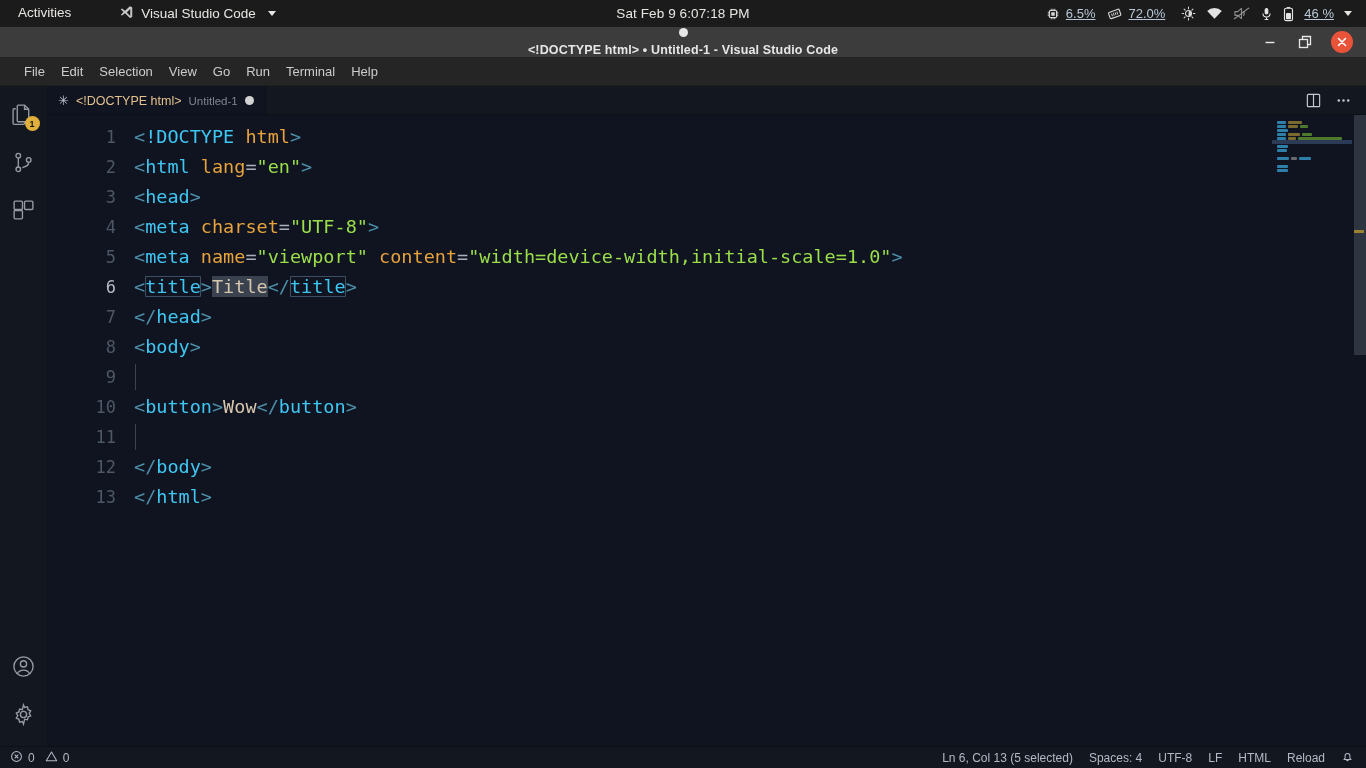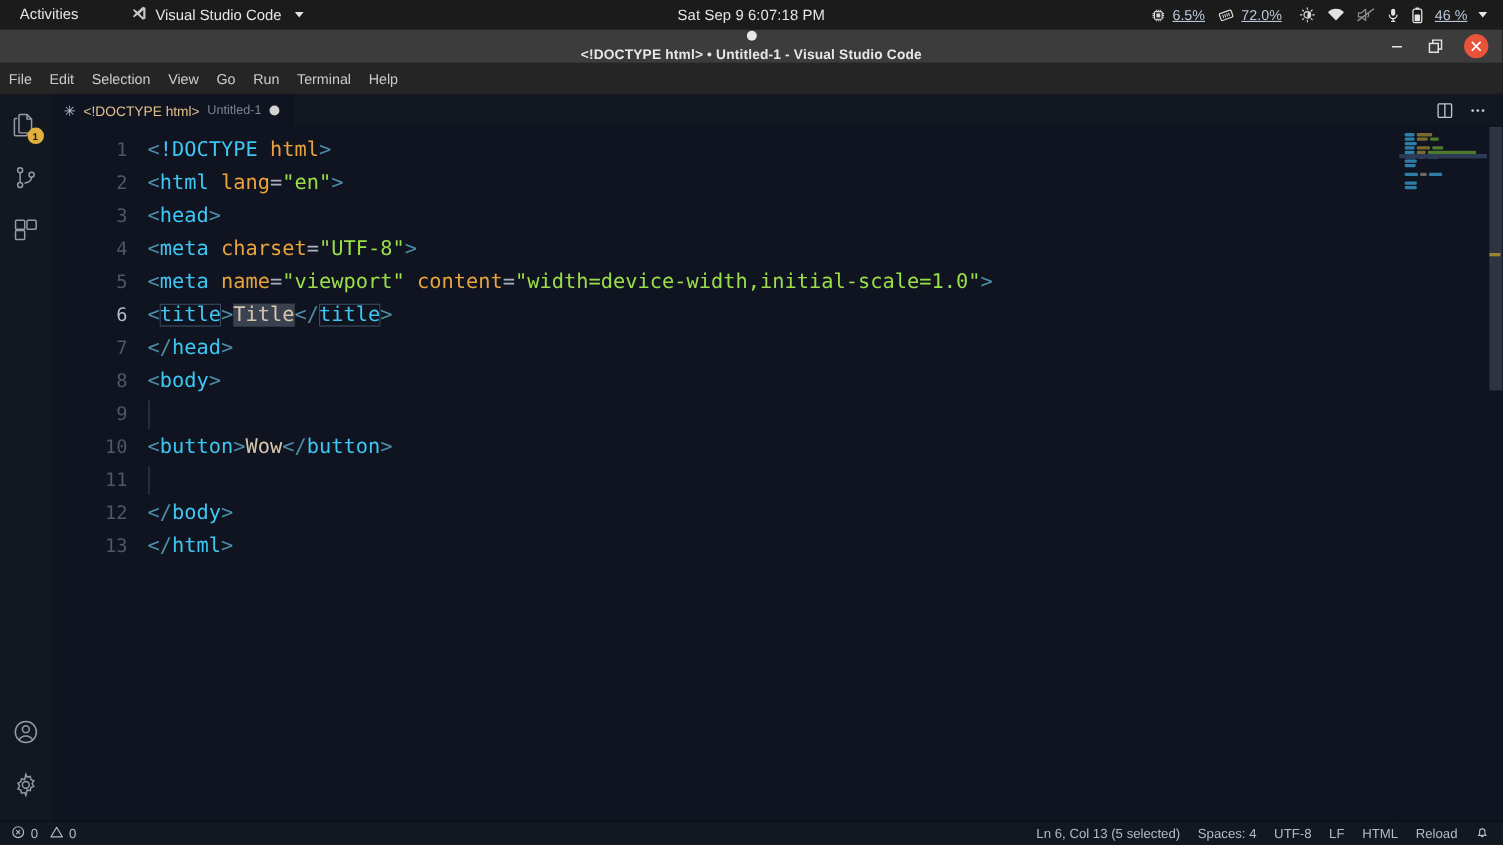--- a/index.html
+++ b/index.html
@@ -44,21 +44,21 @@
     font-size:12.5px; color:#e7e7e7; font-weight:bold; letter-spacing:.15px;
     display:flex; align-items:center; justify-content:center; gap:6px;flex-direction:column;
   }
   .dirty-dot{ width:9px;height:9px;border-radius:50%; background:#e7e7e7; display:inline-block;}
   #win-controls{ margin-left:auto; display:flex; align-items:center; gap:17px; padding-right:13px; z-index:2;}
   .wc{ width:18px;height:18px; display:flex; align-items:center; justify-content:center; cursor:default;}
   .wc-close{ width:22px;height:22px;border-radius:50%;background:#e9533a; display:flex;align-items:center;justify-content:center;}
 
   #menubar{
     height:29px; background:#252526; display:flex; align-items:center;
-    padding-left:0; gap:0px; flex:none; border-bottom:1px solid #1e1e1e;
+    padding-left:16px; gap:0px; flex:none; border-bottom:1px solid #1e1e1e;
   }
   .menu-item{ font-size:13px; color:#cccccc; padding:4px 8px; border-radius:3px; cursor:default;}
 
   #body-row{ flex:1; display:flex; min-height:0; }
 
   
   #activitybar{
     width:48px; background:#131820; flex:none; display:flex; flex-direction:column;
     align-items:center; padding-top:6px; border-right:1px solid #0f131a;
   }
@@ -154,21 +154,21 @@
         <svg width="15" height="15" viewBox="0 0 16 16">
             <path fill="#c8c8c8" d="M11.6 1.2 6.4 6.1 3.2 3.7 1.9 4.4l2.9 3.1-2.9 3.1 1.3.7 3.2-2.4 5.2 4.9 2.5-1.1V2.3l-2.5-1.1zm.4 3.1v7.4L8.3 8l3.7-3.7z"></path>
           </svg>
       </span>
       <span>Visual Studio Code</span>
       <span class="caret"></span>
     </div>
   </div>
 
   <div id="gnome-center">
-    <span>Sat Sep 9  6:07:18 PM</span>
+    <span>Sat Feb 9  6:07:18 PM</span>
   </div>
 
   <div id="gnome-right">
     <div class="tray">
       <span>
         <svg width="14" height="14" viewBox="0 0 16 16">
             <rect x="4" y="4" width="8" height="8" rx="1" fill="none" stroke="#d8d8d8" stroke-width="1.2"></rect>
             <rect x="6" y="6" width="4" height="4" fill="#d8d8d8"></rect>
             <g stroke="#d8d8d8" stroke-width="1.1">
               <path d="M6 4V2M8 4V2M10 4V2M6 14v-2M8 14v-2M10 14v-2M4 6H2M4 8H2M4 10H2M14 6h-2M14 8h-2M14 10h-2"></path>

